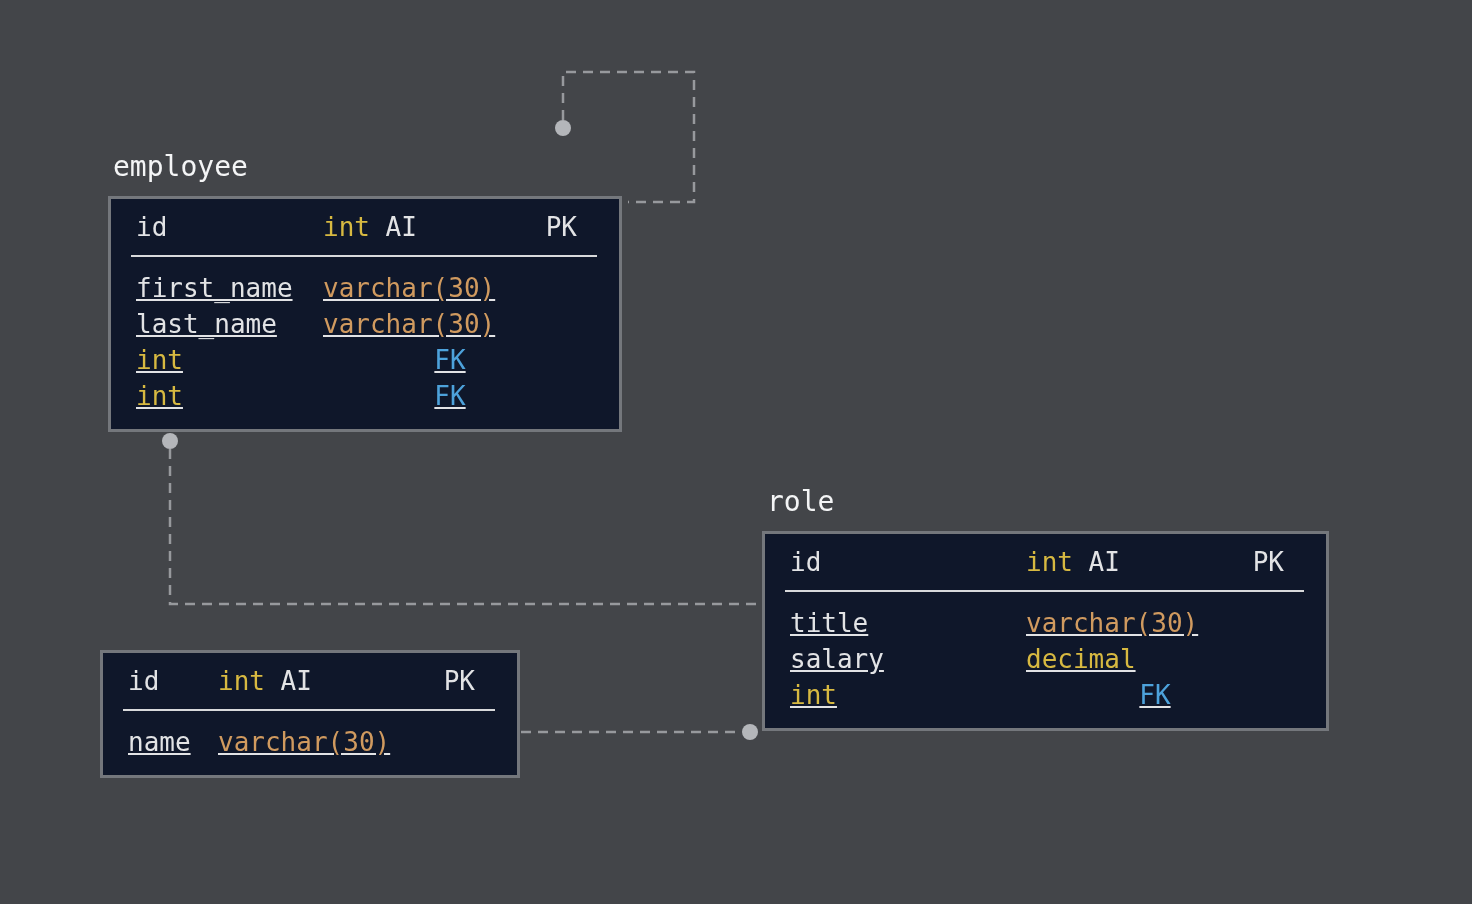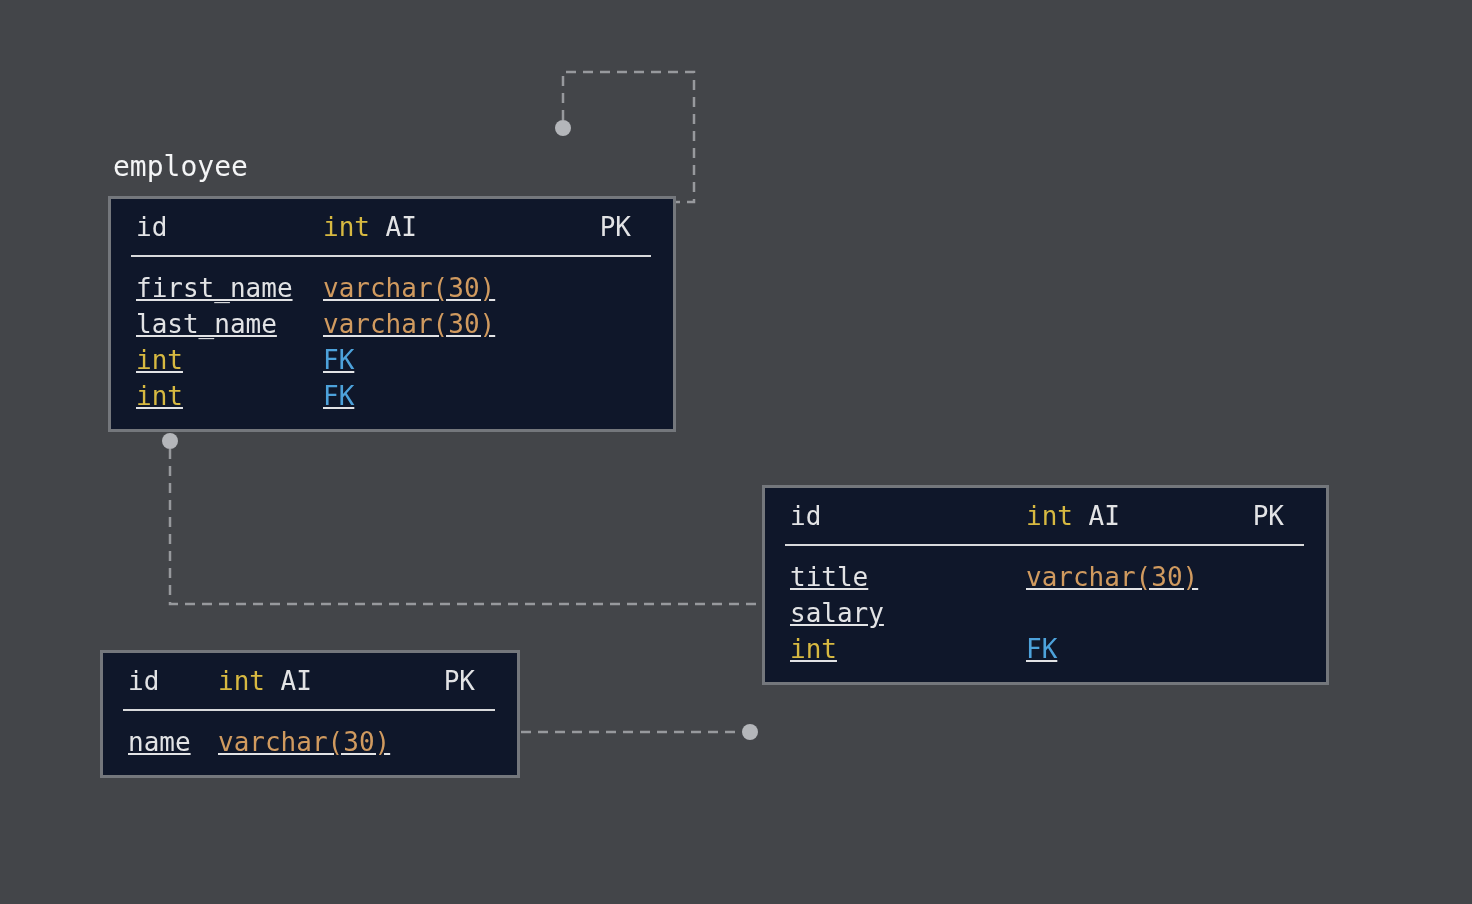--- a/index.html
+++ b/index.html
@@ -75,39 +75,39 @@
   .tbody .trow {
     line-height: 36px;
     height: 36px;
     text-decoration: underline;
   }
   .cname { color: #e2e3e5; }
   .cname.fk { color: #4da2db; }
   .t-num { color: #d7b941; }
   .t-str { color: #d09a5f; }
   .attr { color: #e2e3e5; margin-left: 15.6px; text-align: center; }
-  .ckey { text-align: left; color: #e2e3e5; }
+  .ckey { text-align: center; color: #e2e3e5; }
   .ckey.fk { color: #4da2db; }
 </style>
 </head>
 <body>
 
 <svg class="connectors" width="1472" height="904">
 
   <polyline class="relation-line" points="563,120 563,72 694,72 694,202 628,202"></polyline>
   <circle class="endpoint-dot" cx="563" cy="128" r="8"></circle>
 
   <polyline class="relation-line" points="170,449 170,604 759,604"></polyline>
   <circle class="endpoint-dot" cx="170" cy="441" r="8"></circle>
 
   <polyline class="relation-line" points="521,732 741,732"></polyline>
   <circle class="endpoint-dot" cx="750" cy="732" r="8"></circle>
 </svg>
 
-<div class="erd-table" style="left:108px; top:150px; width:568px; --name-col:187px;">
+<div class="erd-table" style="left:108px; top:150px; width:514px; --name-col:187px;">
   <div class="table-title">employee</div>
   <div class="table-box">
     <div class="trow header">
       <span class="cname">id</span>
       <span class="ctype"><span class="t-num">int</span><span class="attr">AI</span></span>
       <span class="ckey">PK</span>
     </div>
     <div class="divider"></div>
     <div class="tbody">
       <div class="trow">
@@ -126,35 +126,37 @@
       </div>
       <div class="trow">
         <span class="ctype"><span class="t-num">int</span></span>
         <span class="ckey fk">FK</span>
       </div>
     </div>
   </div>
 </div>
 
 <div class="erd-table" style="left:762px; top:485px; width:567px; --name-col:236px;">
+  <div class="table-title">role</div>
   <div class="table-box">
     <div class="trow header">
       <span class="cname">id</span>
       <span class="ctype"><span class="t-num">int</span><span class="attr">AI</span></span>
       <span class="ckey">PK</span>
     </div>
     <div class="divider"></div>
     <div class="tbody">
       <div class="trow">
         <span class="cname">title</span>
         <span class="ctype"><span class="t-str">varchar(30)</span></span>
         <span class="ckey"></span>
       </div>
       <div class="trow">
         <span class="cname">salary</span>
+        <span class="ctype"><span class="t-num">decimal</span></span>
         <span class="ckey"></span>
       </div>
       <div class="trow">
         <span class="ctype"><span class="t-num">int</span></span>
         <span class="ckey fk">FK</span>
       </div>
     </div>
   </div>
 </div>
 

